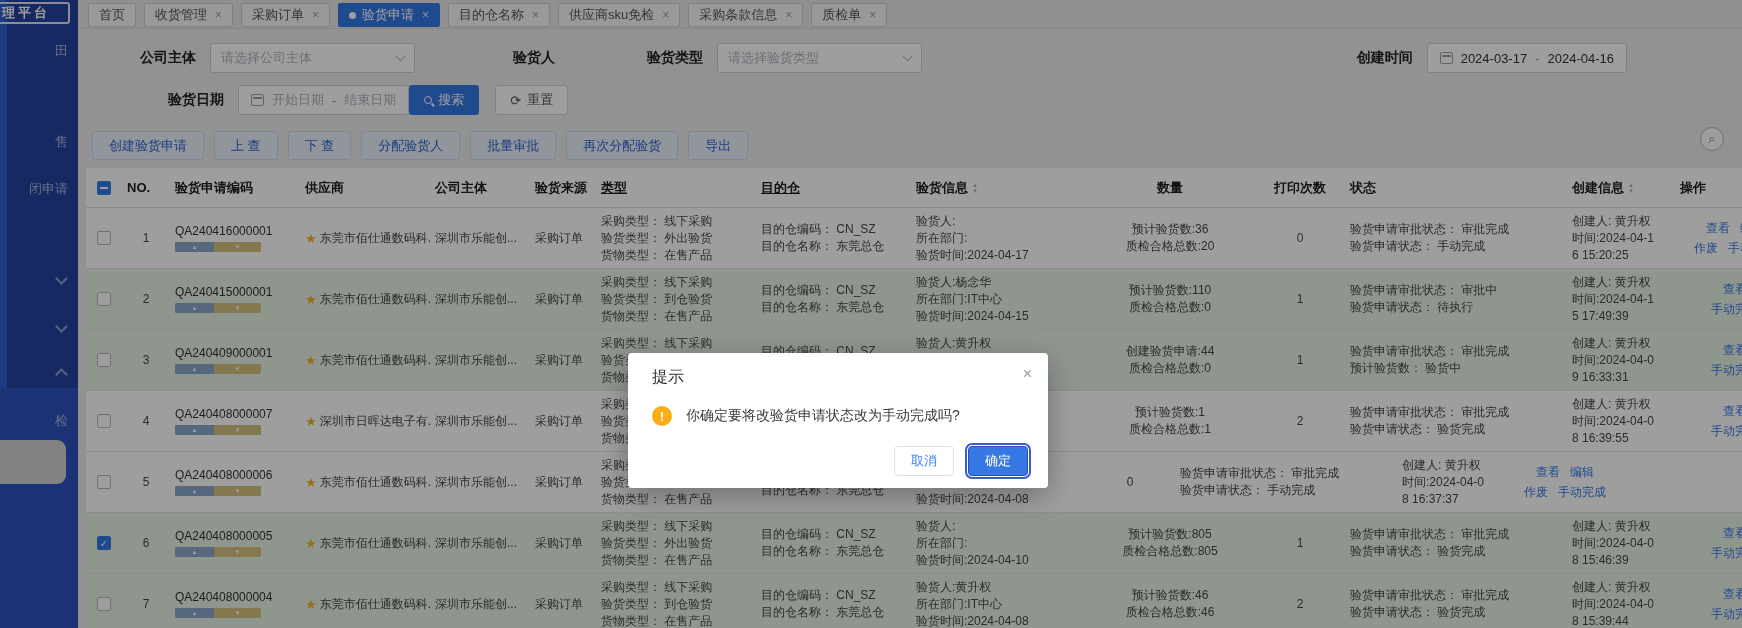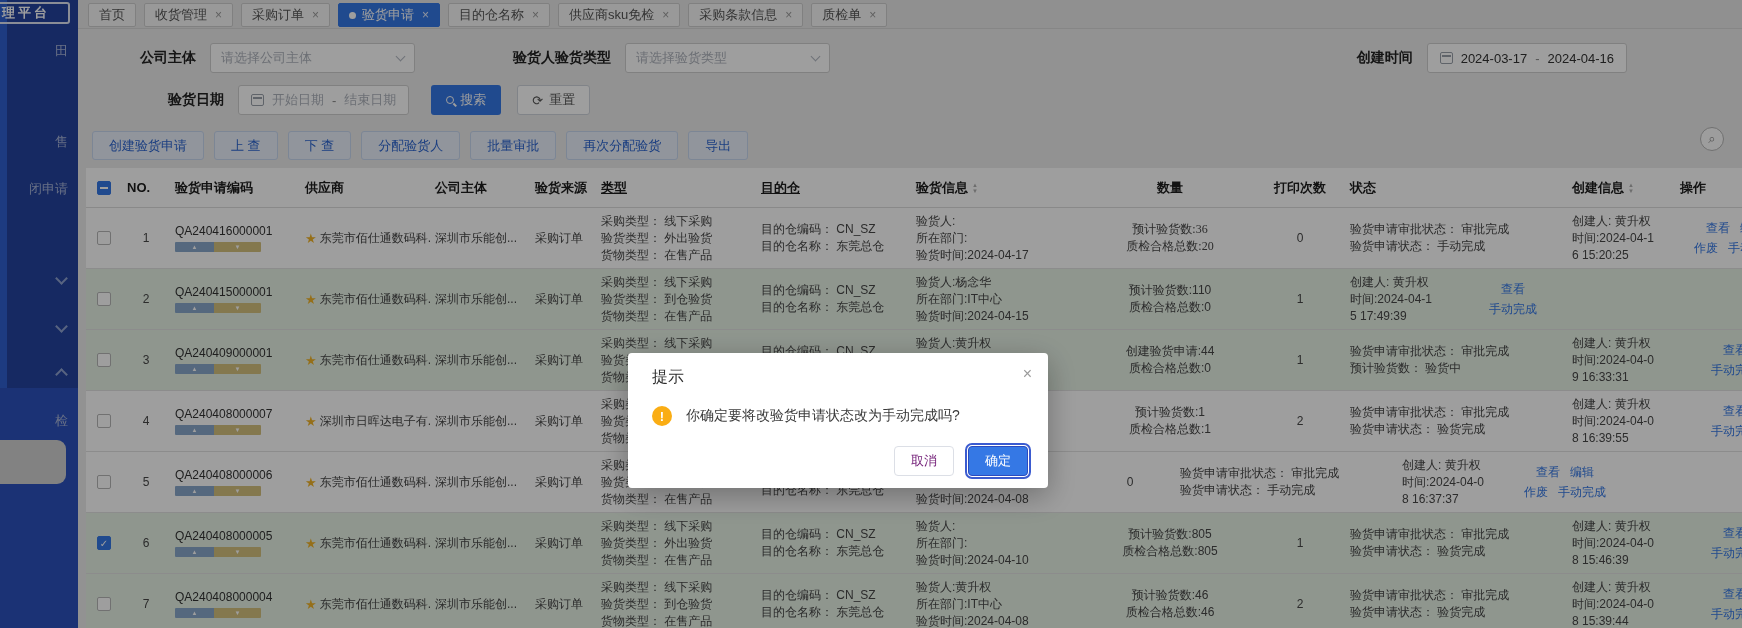--- a/index.html
+++ b/index.html
@@ -99,21 +99,21 @@
   .modal { position:fixed; left:628px; top:353px; width:420px; height:135px; background:#fff;
     border-radius:4px; box-shadow:0 8px 30px rgba(0,0,0,.3); z-index:50; padding:14px 24px; }
   .m-title { font-size:16px; color:#2f2f2f; }
   .m-close { position:absolute; right:16px; top:12px; color:#9a9a9a; font-size:16px; cursor:pointer; }
   .m-body { display:flex; align-items:center; gap:14px; margin-top:18px; }
   .warn { width:20px; height:20px; border-radius:50%; background:#faad14; color:#fff;
     font-weight:bold; font-size:13px; display:flex; align-items:center; justify-content:center; flex:none; }
   .m-msg { font-size:14px; color:#3a3a3a; white-space:nowrap; }
   .m-foot { position:absolute; right:20px; bottom:12px; display:flex; gap:14px; }
   .m-btn { height:30px; padding:0 16px; border-radius:4px; font-size:13px; cursor:pointer; }
-  .m-cancel { background:#fff; border:1px solid #dcdfe6; color:#701a75;margin-left:36px; }
+  .m-cancel { background:#fff; border:1px solid #dcdfe6; color:#3b82f6;margin-left:36px; }
   .m-ok { background:#3578e5; border:1px solid #2b4bbf; color:#fff;
     outline:2px solid #3b5bd0; outline-offset:1px; }
 </style>
 </head>
 <body>
 
 <div class="sidebar">
   <div class="sb-accent"></div>
   <div class="sb-lower"></div>
   <div class="sb-logo">管理平台</div>
@@ -167,42 +167,42 @@
     </div>
 
   <div class="filters">
     <div class="frow">
       <span class="flabel" style="margin-left:62px">公司主体</span>
       <div class="fsel">
         <span>请选择公司主体</span>
         <span class="chev"></span>
       </div>
       <span class="flabel" style="margin-left:98px">验货人</span>
-      <span class="flabel" style="">验货类型</span>
+      <span class="flabel" style="margin-left:92px">验货类型</span>
       <div class="fsel">
         <span>请选择验货类型</span>
         <span class="chev"></span>
       </div>
       <span class="flabel" style="margin-left:auto">创建时间</span>
       <div class="fdate" style="margin-right:115px">
         <span class="cal"></span>
         <span class="val">2024-03-17</span>
         <span class="sep">-</span>
         <span class="val">2024-04-16</span>
       </div>
     </div>
     <div class="frow">
       <span class="flabel" style="margin-left:90px">验货日期</span>
       <div class="fdate">
         <span class="cal"></span>
         <span class="ph">开始日期</span>
         <span class="sep">-</span>
         <span class="ph">结束日期</span>
       </div>
-      <button class="btn btn-primary" style="margin-left:22px">
+      <button class="btn btn-primary" style="">
         <span class="mag"></span>
         <span>搜索</span>
       </button>
       <button class="btn btn-plain" style="margin-left:16px">
         <span class="refresh">⟳</span>
         <span>重置</span>
       </button>
     </div>
   </div>
 
@@ -283,21 +283,21 @@
                 <div>目的仓名称： 东莞总仓</div>
               </div>
             </div>
             <div class="c " style="width: 174px;">
               <div class="lines">
                 <div>验货人:</div>
                 <div>所在部门:</div>
                 <div>验货时间:2024-04-17</div>
               </div>
             </div>
-            <div class="c center" style="width: 170px; font-family: Liberation Serif, serif;">
+            <div class="c center" style="width: 170px;">
               <div class="lines">
                 <div>预计验货数:36</div>
                 <div>质检合格总数:20</div>
               </div>
             </div>
             <div class="c center" style="width: 90px;">
               <div>0</div>
             </div>
             <div class="c " style="width: 222px;">
               <div class="lines">
@@ -372,20 +372,26 @@
               </div>
             </div>
             <div class="c center" style="width: 170px;">
               <div class="lines">
                 <div>预计验货数:110</div>
                 <div>质检合格总数:0</div>
               </div>
             </div>
             <div class="c center" style="width: 90px;">
               <div>1</div>
+            </div>
+            <div class="c " style="width: 222px;">
+              <div class="lines">
+                <div>验货申请审批状态： 审批中</div>
+                <div>验货申请状态： 待执行</div>
+              </div>
             </div>
             <div class="c " style="width: 108px;">
               <div class="lines" style="line-height: 16px;">
                 <div>创建人: 黄升权</div>
                 <div>时间:2024-04-1</div>
                 <div>5 17:49:39</div>
               </div>
             </div>
             <div class="c " style="width: 120px;">
               <div class="ops">

